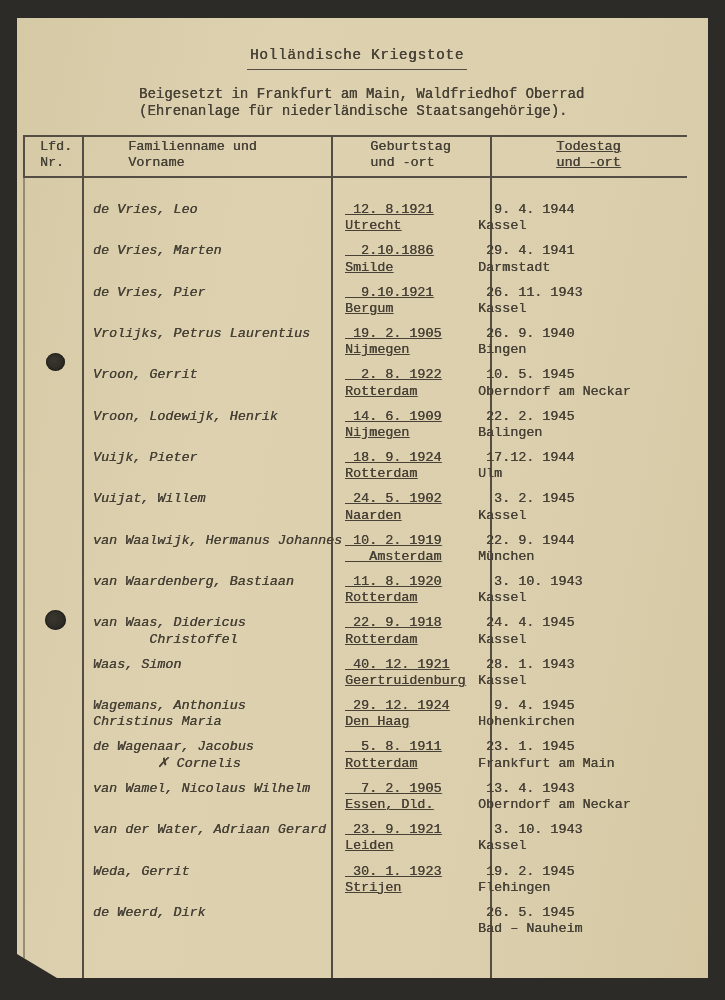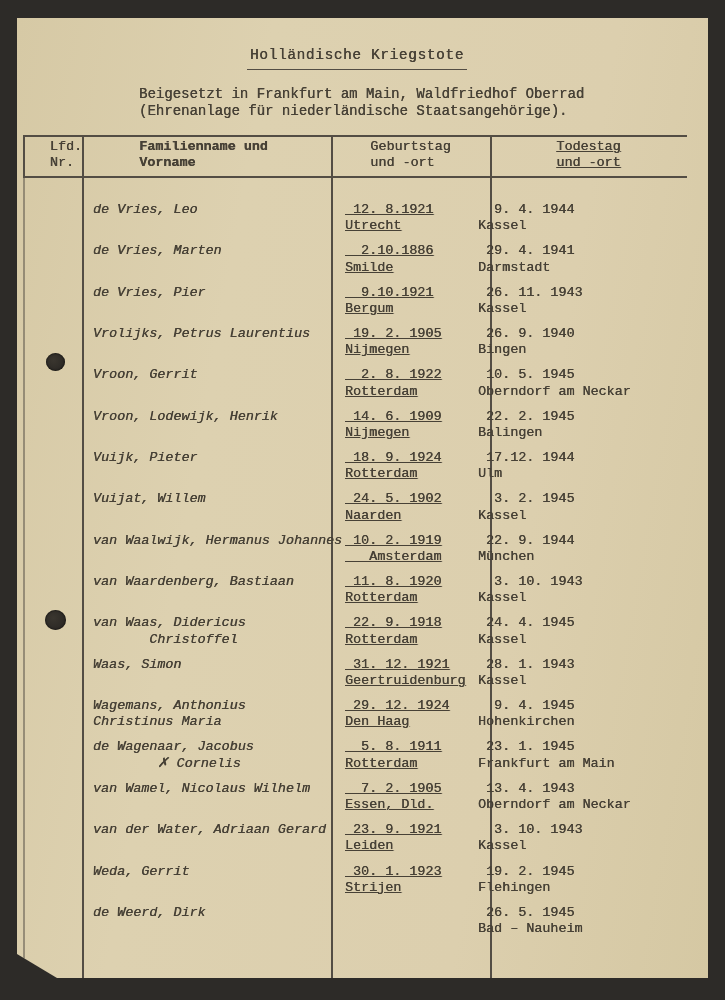--- a/index.html
+++ b/index.html
@@ -46,22 +46,22 @@
   .vline.d1{left:65px;}
   .vline.d2{left:314px;}
   .vline.d3{left:473px;}
   .header-cell{
     position:absolute;top:121px;height:37px;
     font-size:13.4px;line-height:16.2px;white-space:pre;
     text-shadow:.3px 0 0 currentColor;
     display:flex;justify-content:center;
   }
   .header-cell>div{text-align:left;}
-  .hc1{left:6px;width:59px;justify-content:flex-end;padding-left:17px;}
-  .hc2{left:62px;width:249px;font-weight:bold;}
+  .hc1{left:6px;width:59px;justify-content:flex-start;padding-left:17px;}
+  .hc2{left:51px;width:249px;}
   .hc3{left:314px;width:159px;}
   .hc4{left:473px;width:197px;text-decoration:underline;}
   .rows{position:absolute;left:0;top:184px;width:691px;}
   .row{position:relative;height:41.35px;width:691px;}
   .cell{
     position:absolute;top:0;white-space:pre;
     font-size:13.4px;line-height:16.2px;
     text-shadow:.3px 0 0 currentColor;
     overflow:visible;
   }
@@ -188,21 +188,21 @@
     <div class="cell name">van Waas, Didericus
        Christoffel</div>
     <div class="cell birth"> 22. 9. 1918
 Rotterdam</div>
     <div class="cell death"> 24. 4. 1945
 Kassel</div>
   </div>
 
   <div class="row">
     <div class="cell name">Waas, Simon</div>
-    <div class="cell birth"> 31. 12. 1921
+    <div class="cell birth"> 40. 12. 1921
 Geertruidenburg</div>
     <div class="cell death"> 28. 1. 1943
 Kassel</div>
   </div>
 
   <div class="row">
     <div class="cell name">Wagemans, Anthonius
 Christinus Maria</div>
     <div class="cell birth"> 29. 12. 1924
 Den Haag</div>

